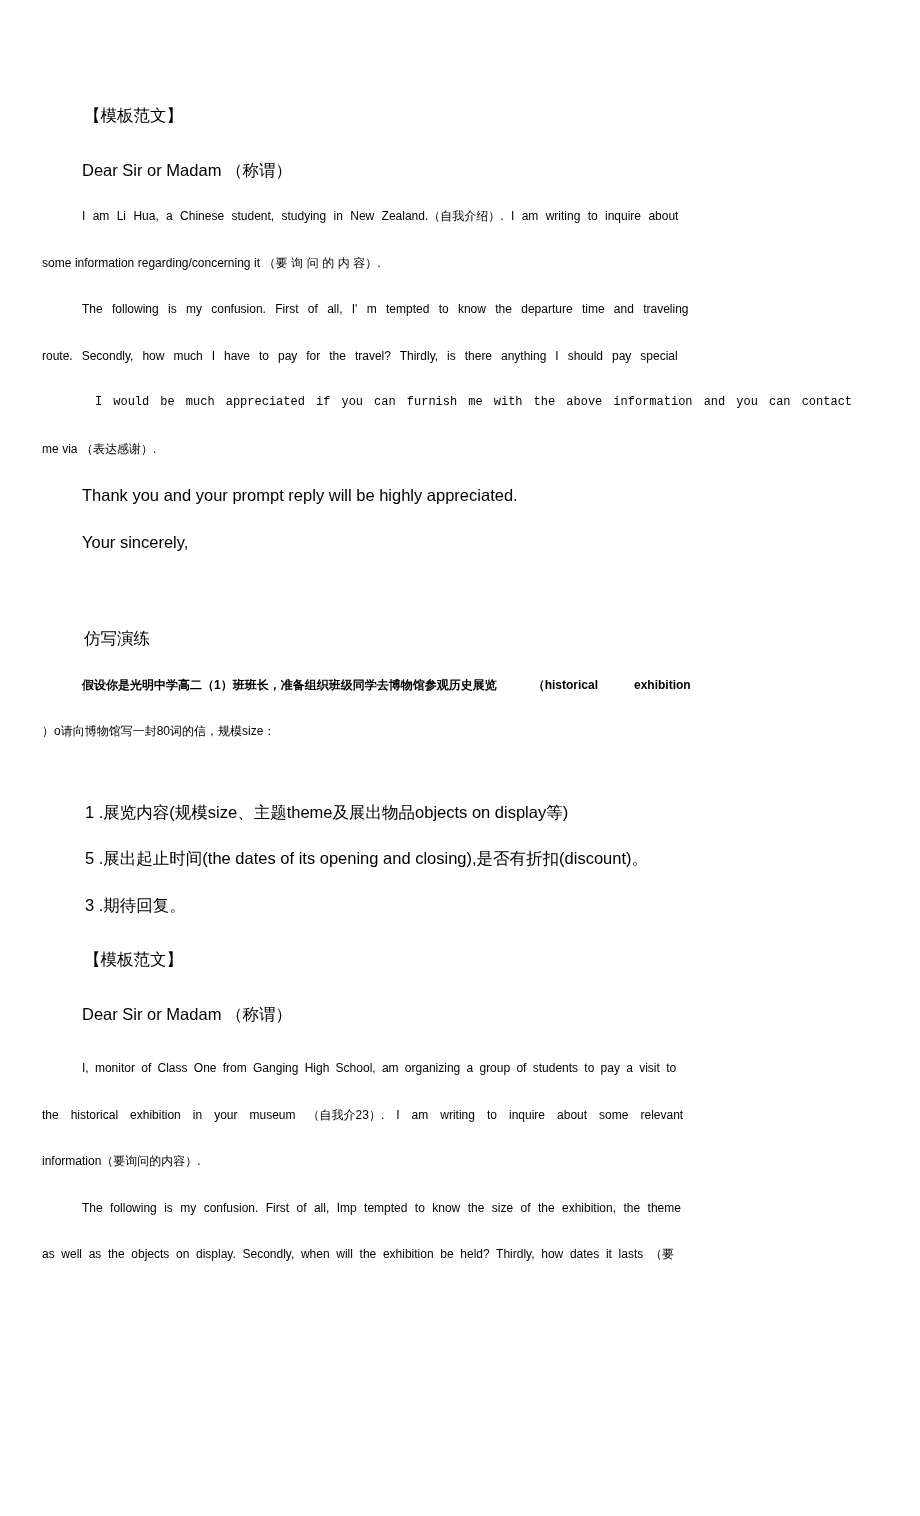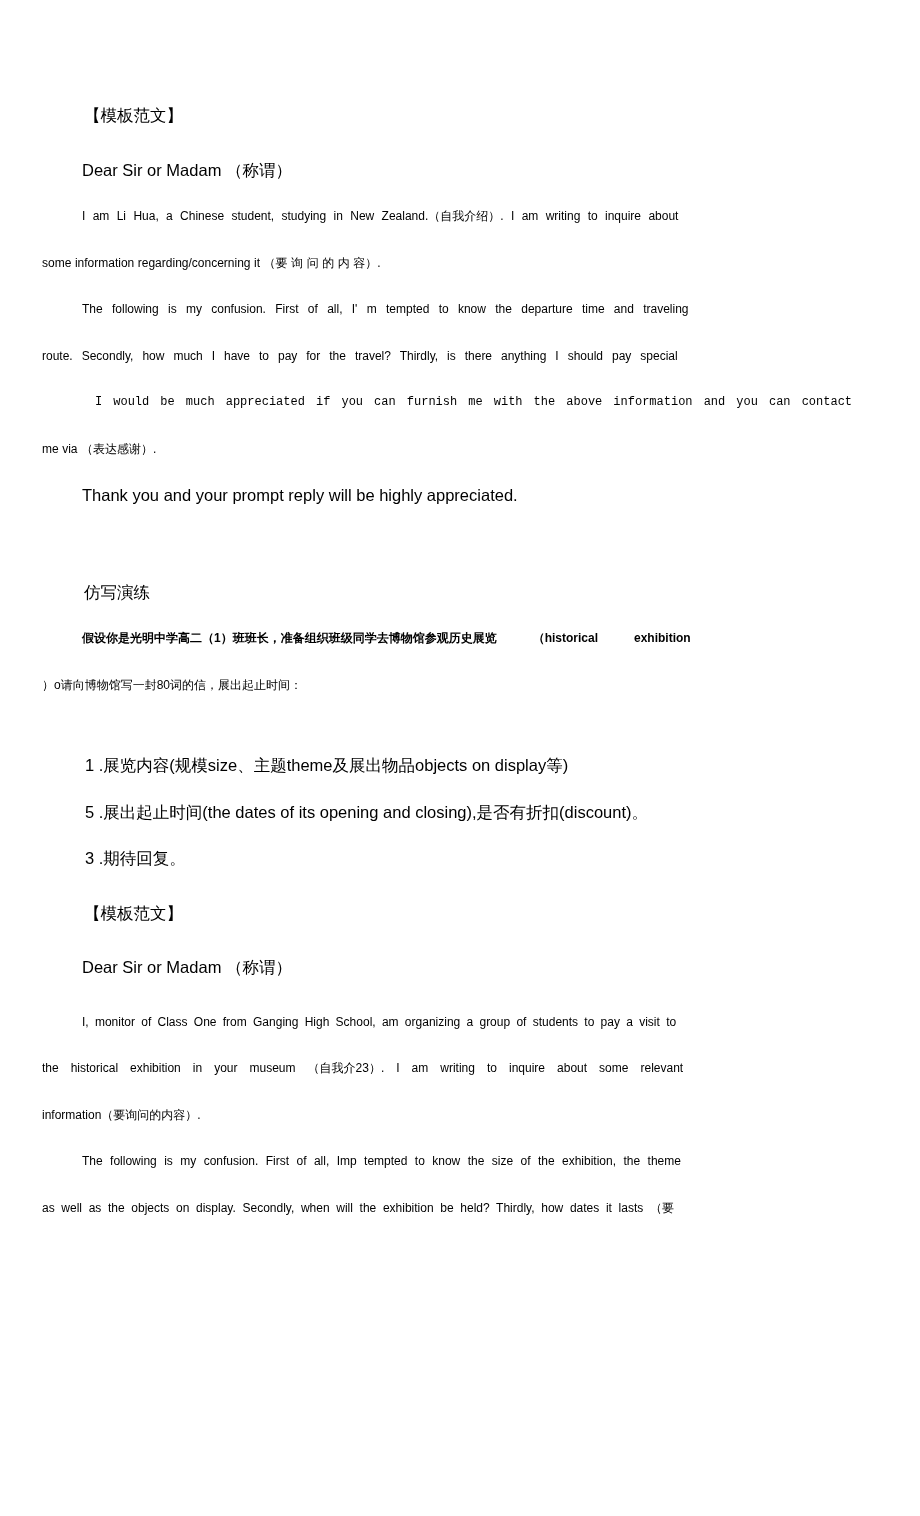--- a/index.html
+++ b/index.html
@@ -85,26 +85,27 @@
     <div class="p indent1 nostretch" style="word-spacing: 4.01px;">I am Li Hua, a Chinese student, studying in New Zealand.（自我介绍）. I am writing to inquire about</div>
     <div class="p noindent nostretch">some information regarding/concerning it （要 询 问 的 内 容）.</div>
 
     <div class="p indent1 nostretch" style="word-spacing: 5.962px;">The following is my confusion. First of all, I' m tempted to know the departure time and traveling</div>
     <div class="p noindent nostretch" style="word-spacing: 5.63px;">route. Secondly, how much I have to pay for the travel? Thirdly, is there anything I should pay special</div>
 
     <div class="p indent2 nostretch" style="word-spacing: 3.867px;">I would be much appreciated if you can furnish me with the above information and you can contact</div>
     <div class="p noindent nostretch">me via （表达感谢）.</div>
 
     <div class="line ind-greet">Thank you and your prompt reply will be highly appreciated.</div>
+    <div class="line ind-greet">Your sincerely,</div>
 
     <div class="gap-lg"></div>
 
     <div class="line ind-head">仿写演练</div>
     <div class="p indent1 nostretch" style="word-spacing: 32.664px; font-weight: bold;">假设你是光明中学高二（1）班班长，准备组织班级同学去博物馆参观历史展览 （historical exhibition</div>
-    <div class="p noindent nostretch">）o请向博物馆写一封80词的信，展出起止时间：</div>
+    <div class="p noindent nostretch">）o请向博物馆写一封80词的信，规模size：</div>
 
     <div class="gap-md"></div>
 
     <div class="line ind-list">1 .展览内容(规模size、主题theme及展出物品objects on display等)</div>
     <div class="line ind-list">5 .展出起止时间(the dates of its opening and closing),是否有折扣(discount)。</div>
     <div class="line ind-list">3 .期待回复。</div>
 
     <div class="gap-sm"></div>
 
     <div class="line ind-head">【模板范文】</div>

